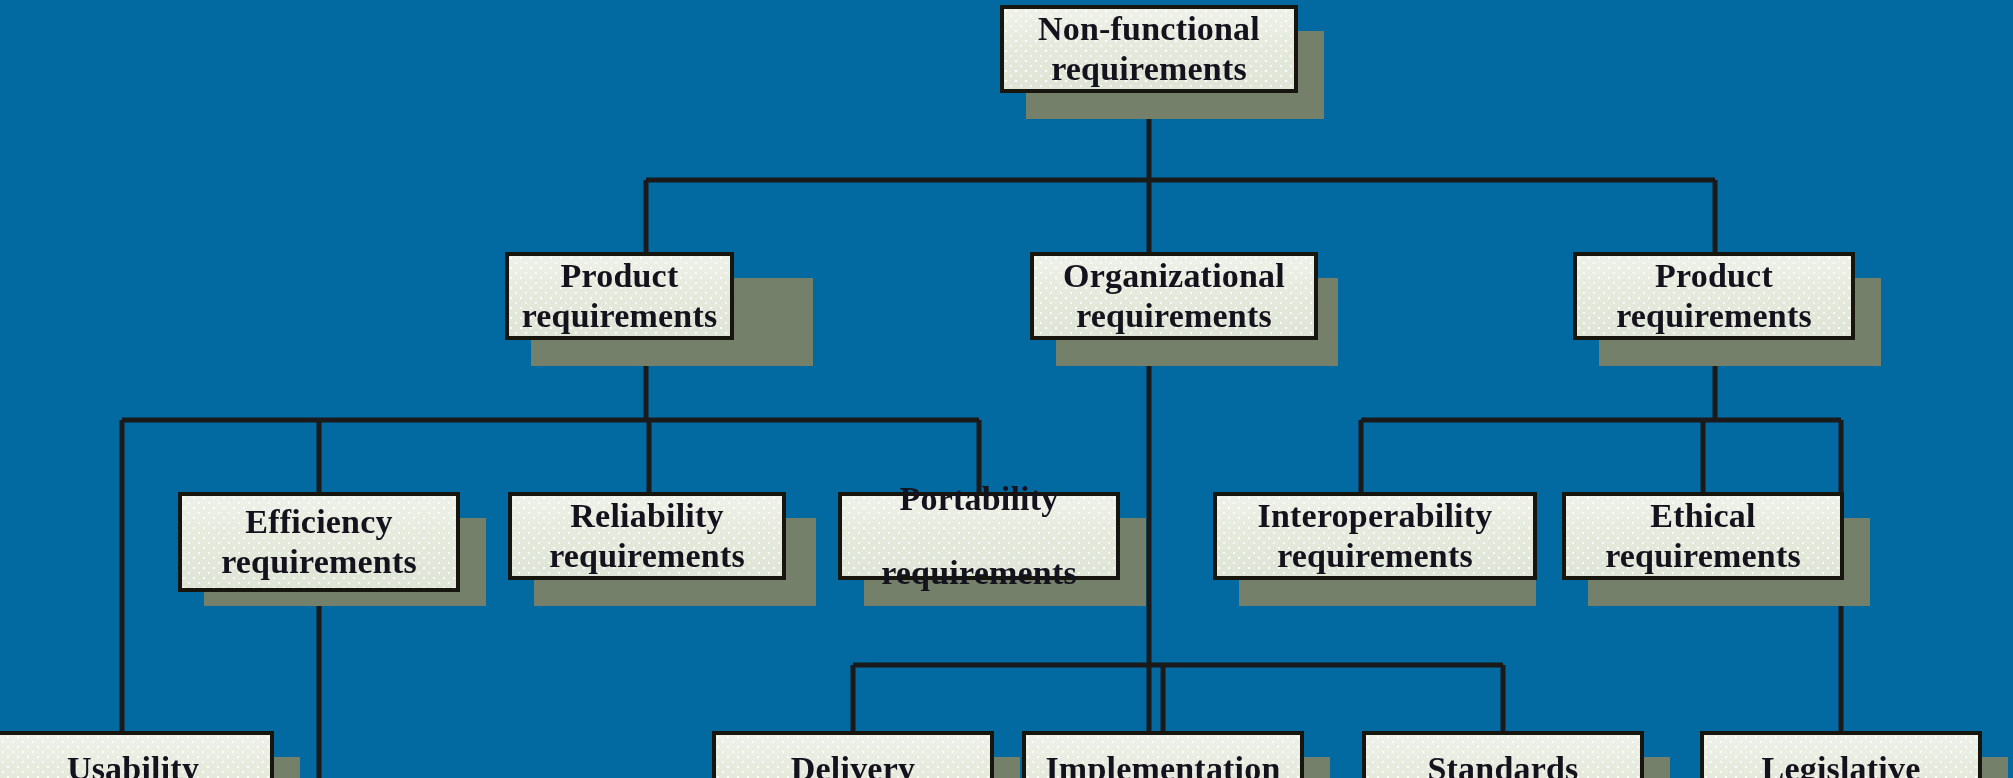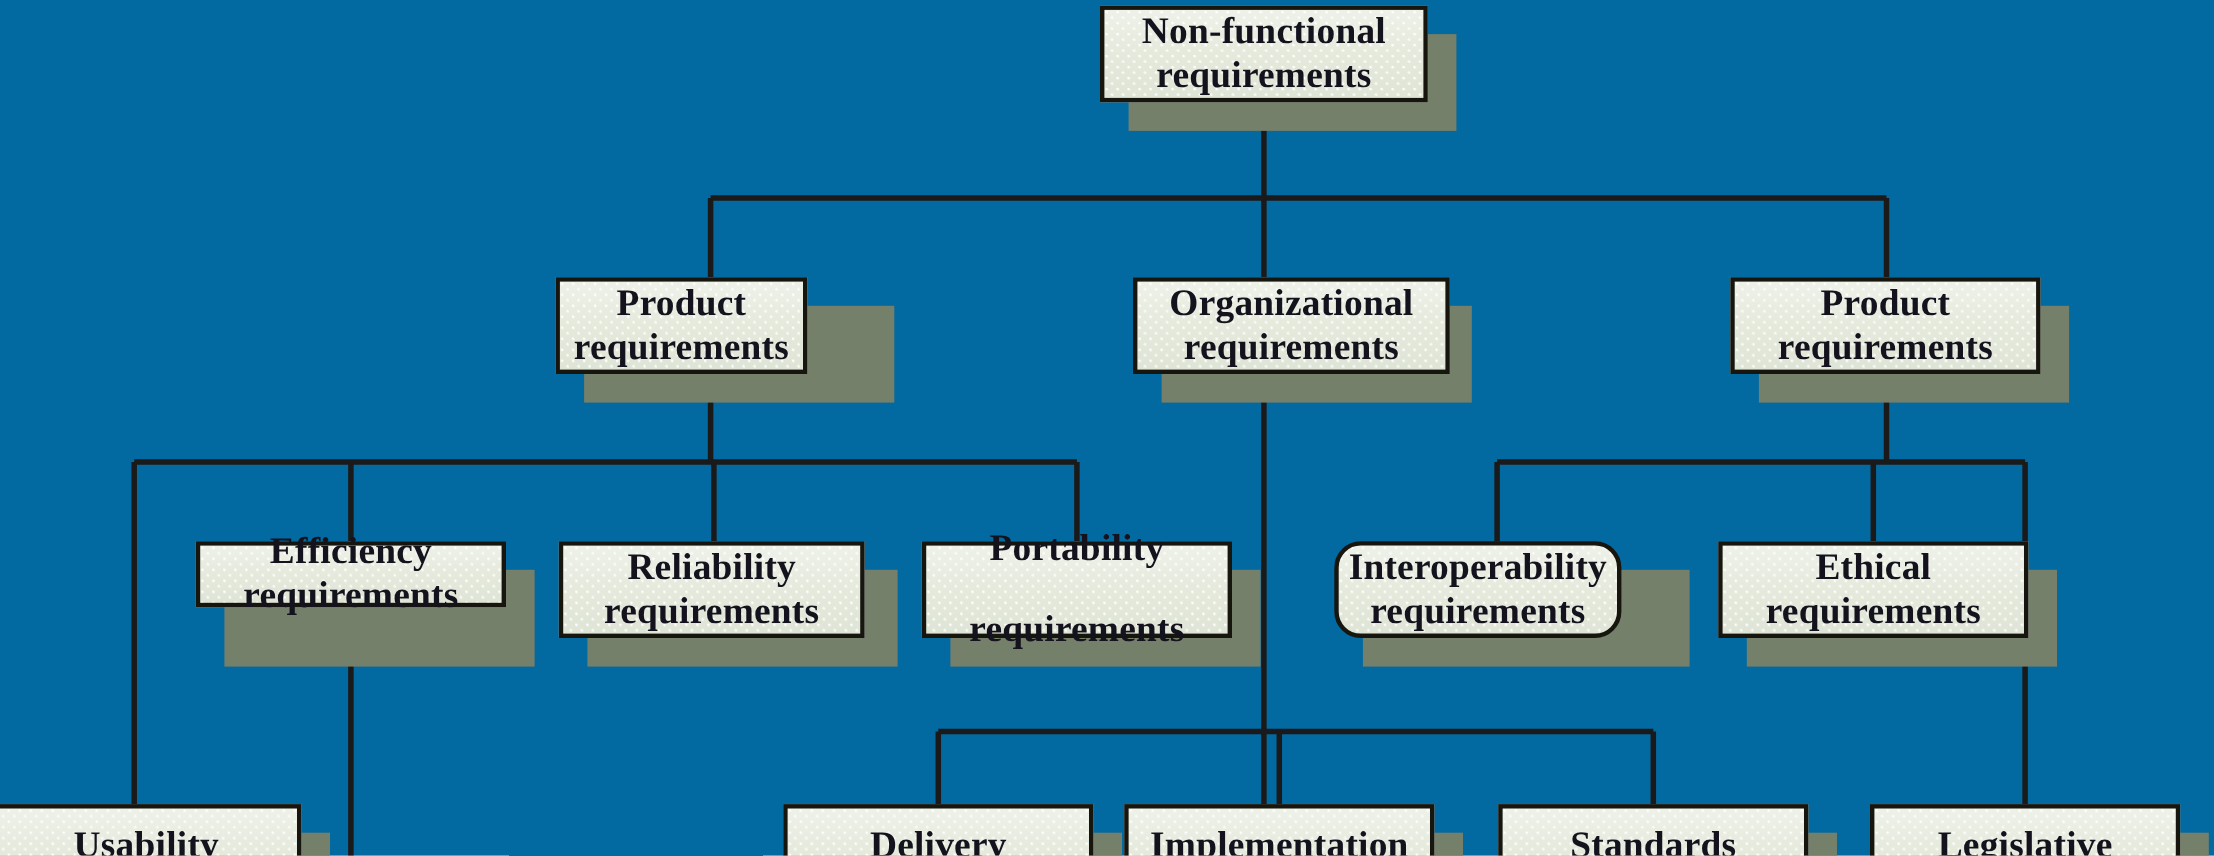--- a/index.html
+++ b/index.html
@@ -106,36 +106,36 @@
       <div class="node" style="left: 1030px; top: 252px; width: 288px; height: 88px; border-color: rgb(22, 22, 15); color: rgb(20, 19, 29);">
         <span class="ln">Organizational</span>
         <span class="ln">requirements</span>
       </div>
       <div class="shadow" style="left: 1599px; top: 278px; width: 282px; height: 88px; background: rgb(117, 128, 106);"></div>
       <div class="node" style="left: 1573px; top: 252px; width: 282px; height: 88px; border-color: rgb(22, 22, 15); color: rgb(20, 19, 29);">
         <span class="ln">Product</span>
         <span class="ln">requirements</span>
       </div>
       <div class="shadow" style="left: 204px; top: 518px; width: 282px; height: 88px; background: rgb(117, 128, 106);"></div>
-      <div class="node" style="left: 178px; top: 492px; width: 282px; height: 60px; border-color: rgb(22, 22, 15); color: rgb(20, 19, 29);">
+      <div class="node" style="left: 178px; top: 492px; width: 282px; height: 100px; border-color: rgb(22, 22, 15); color: rgb(20, 19, 29);">
         <span class="ln">Efficiency</span>
         <span class="ln">requirements</span>
       </div>
       <div class="shadow" style="left: 534px; top: 518px; width: 282px; height: 88px; background: rgb(117, 128, 106);"></div>
       <div class="node" style="left: 508px; top: 492px; width: 278px; height: 88px; border-color: rgb(22, 22, 15); color: rgb(20, 19, 29);">
         <span class="ln">Reliability</span>
         <span class="ln">requirements</span>
       </div>
       <div class="shadow" style="left: 864px; top: 518px; width: 282px; height: 88px; background: rgb(117, 128, 106);"></div>
       <div class="node" style="left: 838px; top: 492px; width: 282px; height: 88px; border-color: rgb(22, 22, 15); color: rgb(20, 19, 29); gap: 34px;">
         <span class="ln">Portability</span>
         <span class="ln">requirements</span>
       </div>
       <div class="shadow" style="left: 1239px; top: 518px; width: 297px; height: 88px; background: rgb(117, 128, 106);"></div>
-      <div class="node" style="left: 1213px; top: 492px; width: 261px; height: 88px; border-color: rgb(22, 22, 15); color: rgb(20, 19, 29); border-radius: 24px;">
+      <div class="node" style="left: 1213px; top: 492px; width: 324px; height: 88px; border-color: rgb(22, 22, 15); color: rgb(20, 19, 29);">
         <span class="ln">Interoperability</span>
         <span class="ln">requirements</span>
       </div>
       <div class="shadow" style="left: 1588px; top: 518px; width: 282px; height: 88px; background: rgb(117, 128, 106);"></div>
       <div class="node" style="left: 1562px; top: 492px; width: 282px; height: 88px; border-color: rgb(22, 22, 15); color: rgb(20, 19, 29);">
         <span class="ln">Ethical</span>
         <span class="ln">requirements</span>
       </div>
       <div class="shadow" style="left: 18px; top: 757px; width: 282px; height: 88px; background: rgb(117, 128, 106);"></div>
       <div class="node clipped" style="left: -8px; top: 731px; width: 282px; height: 88px; border-color: rgb(22, 22, 15); color: rgb(20, 19, 29);">

